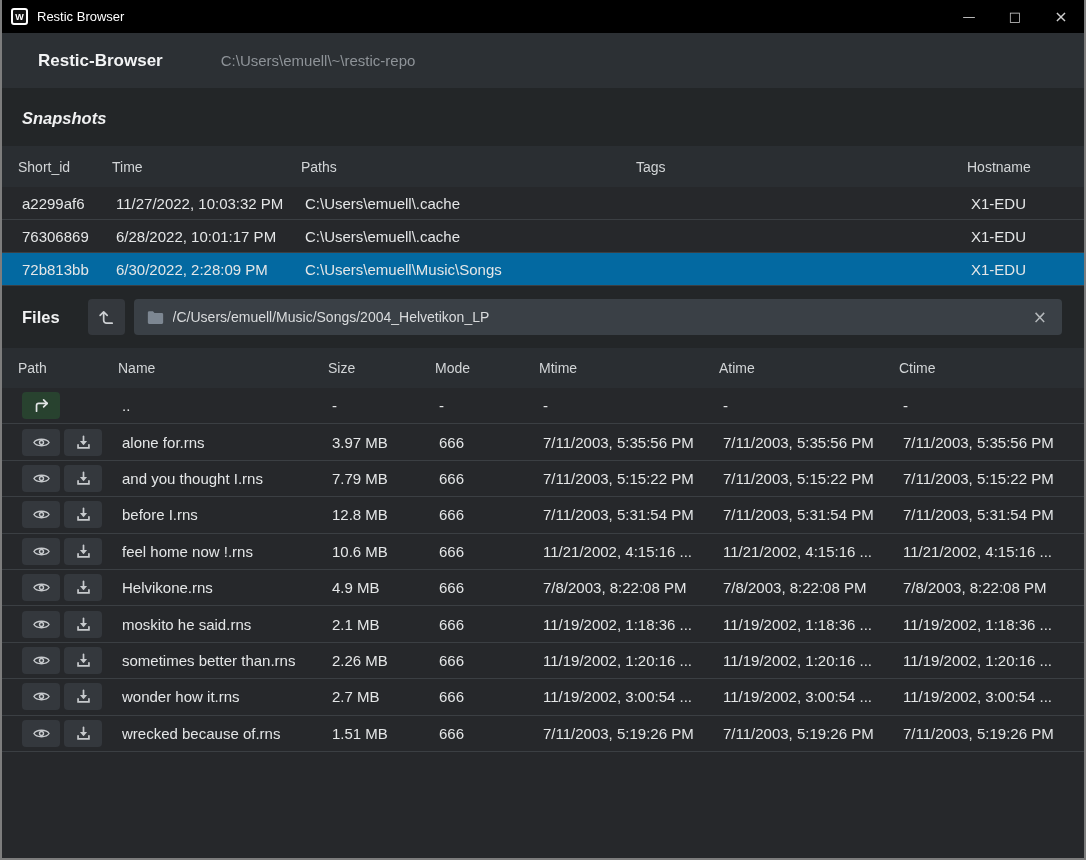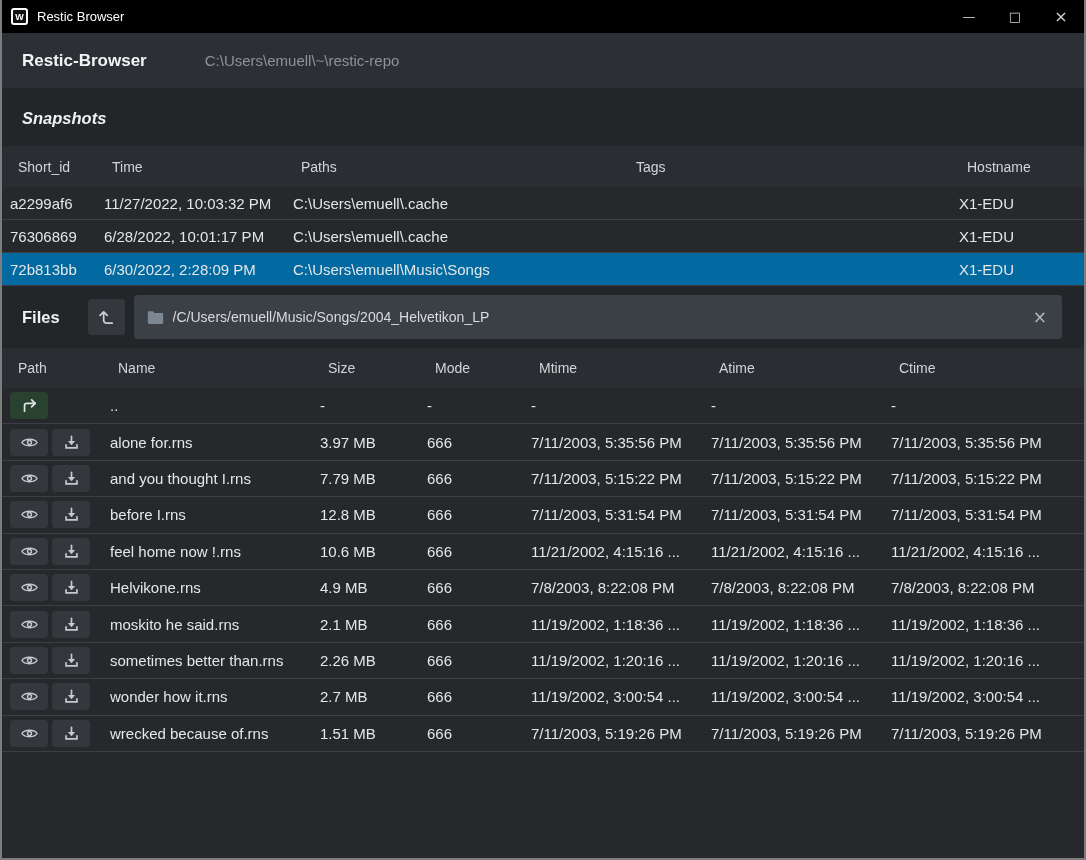--- a/index.html
+++ b/index.html
@@ -8,46 +8,46 @@
 
   
   .titlebar { height:33px; background:#000; display:flex; align-items:center; flex:0 0 auto; }
   .app-icon { width:17px; height:17px; margin-left:9px; background:#111; border:2px solid #fff; border-radius:3px; color:#fff; font-weight:bold; font-size:9px; display:flex; align-items:center; justify-content:center; }
   .titlebar-title { color:#fff; font-size:13px; margin-left:9px; }
   .titlebar-spacer { flex:1; }
   .win-btn { width:46px; height:33px; display:flex; align-items:center; justify-content:center; color:#cfcfcf; font-size:13px; font-family:"DejaVu Sans",sans-serif; cursor:pointer; }
   .win-btn.close { font-size:16px; }
 
   
-  .header { height:55px; background:#2c3034; display:flex; align-items:center; padding:0 20px; flex:0 0 auto; }
+  .header { height:55px; background:#2c3034; display:flex; align-items:center; padding:0 36px; flex:0 0 auto; }
   .app-title { color:#f2f3f4; font-size:17px; font-weight:bold; }
   .repo-btn { margin-left:48px; background:#2b4533; color:#fbfcfb; border:none; border-radius:4px; font-family:inherit; font-size:15px; font-weight:bold; padding:10px 19px; cursor:pointer; }
   .repo-path { margin-left:58px; color:#8e9398; font-size:15px; }
 
   
   .section-head { background:#232628; padding:21px 20px 18px 20px; flex:0 0 auto;font-style:italic; }
   .section-title { color:#f0f1f2; font-size:16.5px; font-weight:bold; }
 
   
   .thead { background:#2a2e32; display:grid; align-items:center; padding:0 16px; color:#d2d5d7; font-size:14px; flex:0 0 auto; }
   .snap-grid { grid-template-columns:94px 189px 335px 331px 1fr; }
   .file-grid { grid-template-columns:100px 210px 107px 104px 180px 180px 1fr; }
   .snap-head { height:41px; }
   .file-head { height:40px; }
-  .row { display:grid; align-items:center; padding:0 8px; color:#e4e6e7; font-size:15px; border-bottom:1px solid #3b3f43; background:#26282b; }
+  .row { display:grid; align-items:center; padding:0 20px; color:#e4e6e7; font-size:15px; border-bottom:1px solid #3b3f43; background:#26282b; }
   .snap-row { height:33px; cursor:pointer; }
   .snap-row.selected { background:#0369a1; }
   .file-row { height:36.4px; }
   .cell { white-space:nowrap; overflow:hidden; }
 
   
   .files-bar { height:62px; background:#232628; display:flex; align-items:center; padding:0 22px 0 20px; flex:0 0 auto; }
   .files-title { color:#f0f1f2; font-size:16.5px; font-weight:bold; }
   .up-btn { width:37px; height:36px; margin-left:28px; background:#34383d; border:none; border-radius:4px; display:flex; align-items:center; justify-content:center; cursor:pointer; flex:0 0 auto; }
-  .crumb { flex:1; height:44px; margin-left:9px; background:#3a4046; border-radius:4px; display:flex; align-items:center; padding:0 13px; }
+  .crumb { flex:1; height:36px; margin-left:9px; background:#3a4046; border-radius:4px; display:flex; align-items:center; padding:0 13px; }
   .crumb-path { color:#d9dbdd; font-size:14px; margin-left:9px; white-space:nowrap; overflow:hidden; }
   .crumb-close { margin-left:auto; color:#b4b8bb; font-size:17px; cursor:pointer; line-height:1; padding:0 2px; font-family:"DejaVu Sans",sans-serif; }
 
   
   .actions { display:flex; gap:4px; }
   .icon-btn { width:38px; height:27px; background:#34383d; border:none; border-radius:4px; display:flex; align-items:center; justify-content:center; cursor:pointer; }
   .icon-btn.green { background:#28422f; }
 
   .filler { flex:1; background:#26282b; }
   svg { display:block; }

